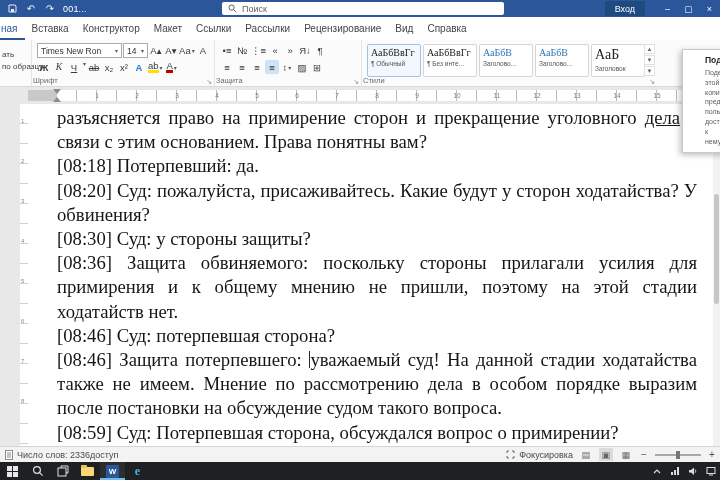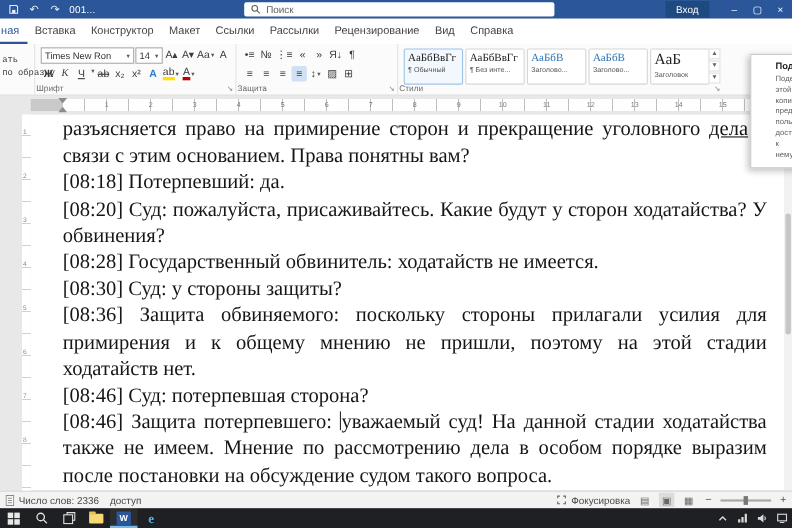--- a/index.html
+++ b/index.html
@@ -83,21 +83,21 @@
   .page { position:absolute; left:28px; top:0; width:685px; height:342px; background:#fff; }
   .doc-text { position:absolute; left:29px; top:2px; width:640px; font-family:"Liberation Serif", serif; font-size:18.7px; line-height:24.2px; color:#161616; }
   .doc-para { margin:0; text-align:justify; }
   .run-underline { text-decoration:underline; }
   .caret { display:inline-block; width:1.5px; height:17px; background:#2b2b2b; vertical-align:-2px; }
   .vscroll { position:absolute; right:0; top:0; width:7px; height:342px; background:#f2f2f2; }
   .vscroll .thumb { position:absolute; left:1px; width:5px; top:90px; height:110px; background:#c6c6c6; border-radius:3px; }
 
   
   .statusbar { position:absolute; top:446px; left:0; right:0; height:16px; background:#f3f3f3; border-top:1px solid #d5d5d5; font-size:9px; color:#4a4a4a; }
-  .sb-left { position:absolute; left:5px; top:0; height:15px; display:flex; align-items:center; gap:10px; }
+  .sb-left { position:absolute; left:5px; top:0; height:15px; display:flex; align-items:center; gap:0; }
   .sb-right { position:absolute; right:3px; top:0; height:15px; display:flex; align-items:center; gap:6px; }
   .sb-item { display:flex; align-items:center; gap:4px; }
   .viewbtn { display:inline-flex; align-items:center; justify-content:center; width:14px; height:13px; font-size:9px; color:#666; }
   .viewbtn.active { background:#dcdcdc; }
   .zoom-track { position:relative; width:46px; height:2px; background:#a9a9a9; }
   .zoom-thumb { position:absolute; left:21px; top:-3px; width:4px; height:8px; background:#777; }
   .zoomsign { font-size:10px; color:#555; width:10px; text-align:center; }
 
   
   .taskbar { position:absolute; top:462px; left:0; right:0; height:18px; background:#1f2023; display:flex; align-items:center; }
@@ -154,21 +154,21 @@
       <div class="tab">Макет</div>
       <div class="tab">Ссылки</div>
       <div class="tab">Рассылки</div>
       <div class="tab">Рецензирование</div>
       <div class="tab">Вид</div>
       <div class="tab">Справка</div>
     </div>
 
   <div class="ribbon">
 
-    <div class="rgroup" style="left:0;width:32px;font-family:Liberation Mono, monospace;">
+    <div class="rgroup" style="left:0;width:32px;">
       <span class="clip-frag" style="left:2px;top:10px;">ать</span>
       <span class="clip-frag" style="left:2px;top:22px;">по образцу</span>
     </div>
 
     <div class="rgroup" style="left:33px;width:182px;">
       <div class="rrow r1">
         <div class="combo" style="width:94px;">
           <span>Times New Ron</span>
           <span class="mini-caret">▾</span>
         </div>
@@ -309,21 +309,20 @@
       <span class="vnum" style="top: 254px;">7</span>
       <span class="vnum" style="top: 294px;">8</span>
     </div>
 
   <div class="docarea">
     <div class="page">
       <div class="doc-text">
           <p class="doc-para"><span>разъясняется право на примирение сторон и прекращение уголовного </span><span class="run-underline">дела</span><span> в связи с этим основанием. Права понятны вам?</span></p>
           <p class="doc-para"><span>[08:18] Потерпевший: да.</span></p>
           <p class="doc-para"><span>[08:20] Суд: пожалуйста, присаживайтесь. Какие будут у сторон ходатайства? У обвинения?</span></p>
-          <p class="doc-para"><span>[08:28] Государственный обвинитель: ходатайств не имеется.</span></p>
           <p class="doc-para"><span>[08:30] Суд: у стороны защиты?</span></p>
           <p class="doc-para"><span>[08:36] Защита обвиняемого: поскольку стороны прилагали усилия для примирения и к общему мнению не пришли, поэтому на этой стадии ходатайств нет.</span></p>
           <p class="doc-para"><span>[08:46] Суд: потерпевшая сторона?</span></p>
           <p class="doc-para"><span>[08:46] Защита потерпевшего: </span><span class="caret"></span><span>уважаемый суд! На данной стадии ходатайства также не имеем. Мнение по рассмотрению дела в особом порядке выразим после постановки на обсуждение судом такого вопроса.</span></p>
           <p class="doc-para"><span>[08:59] Суд: Потерпевшая сторона, обсуждался вопрос о примирении?</span></p>
         </div>
     </div>
     <div class="vscroll">
       <div class="thumb"></div>
     </div>

